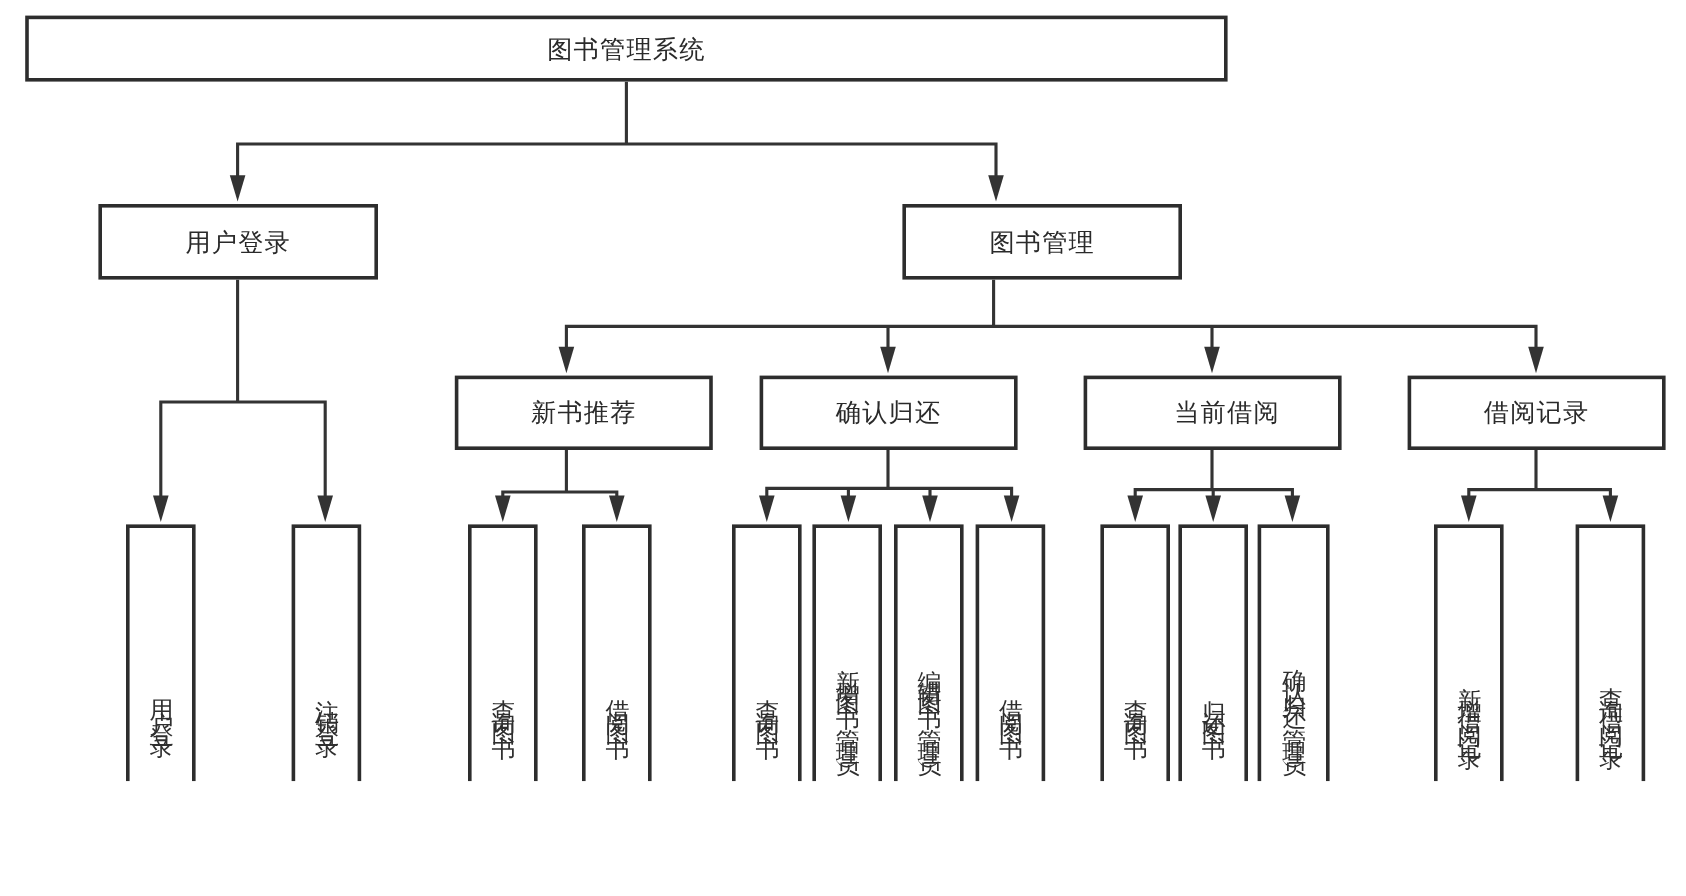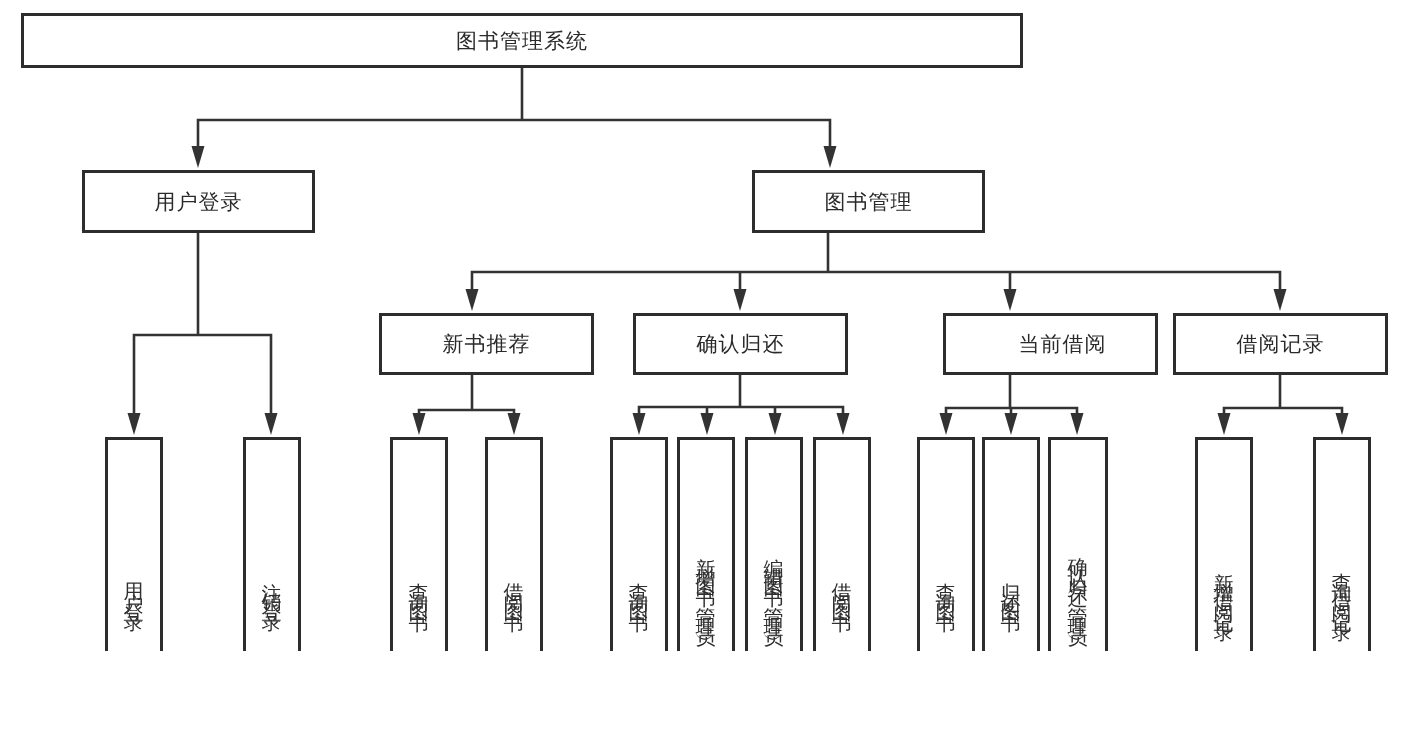--- a/index.html
+++ b/index.html
@@ -19,21 +19,21 @@
     border:3px solid #2d2d2d;
     background:#ffffff;
     display:flex; align-items:center; justify-content:center;
     color:#2a2a2a;
   }
   .h-label { font-size:21px; letter-spacing:1px; white-space:nowrap; }
   .root  { left:21px;  top:13px;  width:1002px; height:55px; }
   .l2a   { left:82px;  top:170px; width:233px;  height:63px; }
   .l2b   { left:712px; top:170px; width:233px;  height:63px;margin-left:40px; }
   .l3    { top:313px; width:215px; height:62px; }
-  .l3a { left:369px;margin-left:10px; } .l3b { left:633px; } .l3c { left:943px;padding-left:24px; } .l3d { left:1173px;text-align:center; }
+  .l3a { left:369px;margin-left:10px; } .l3b { left:633px; } .l3c { left:903px;padding-left:24px; } .l3d { left:1173px;text-align:center; }
   .leaf  { position:absolute; top:437px; width:58px; height:300px; }
   .leaf.wide { width:60px; }
   .v-label {
     writing-mode:vertical-rl;
     font-size:20px;
     line-height:1;
     letter-spacing:10px;
     color:#2f2f2f;
     white-space:nowrap;
   }

